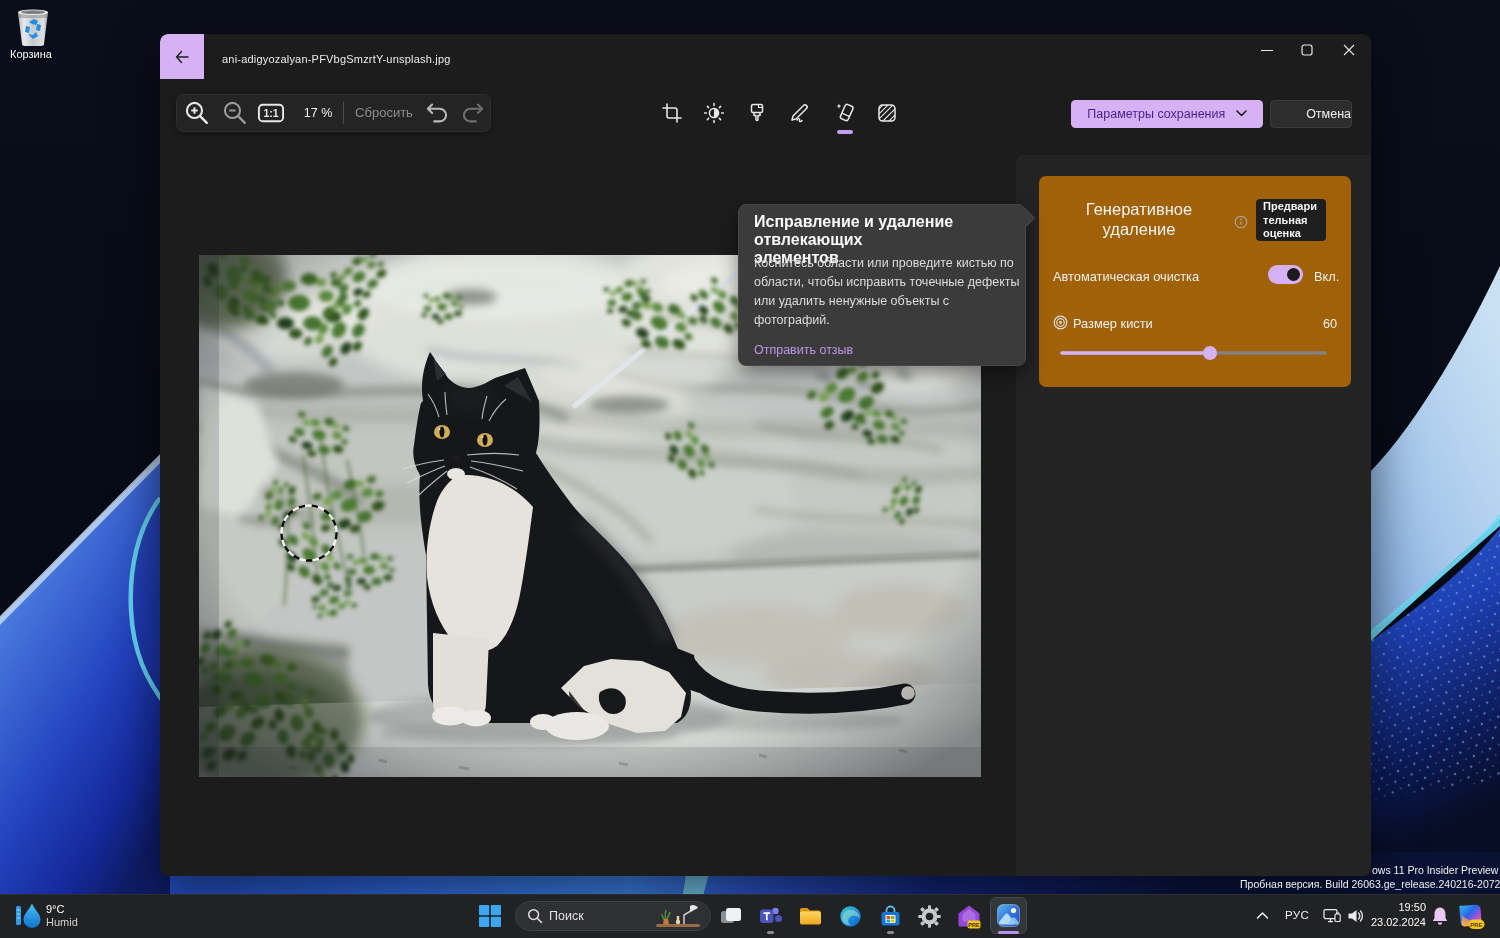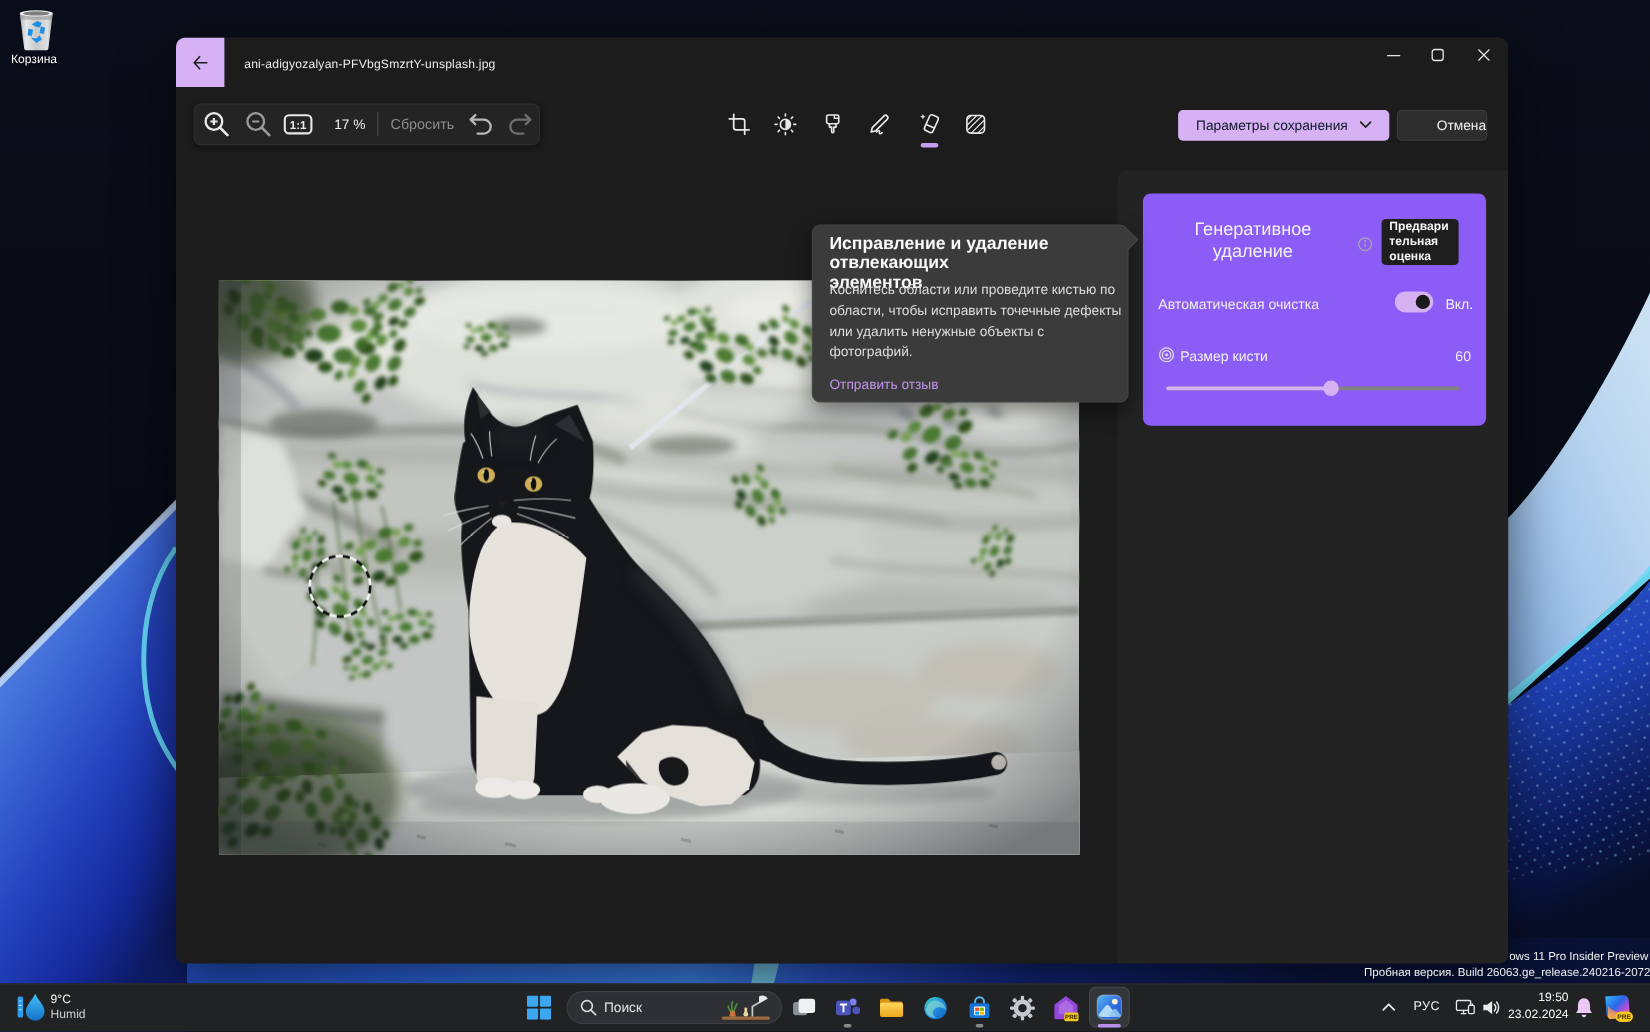--- a/index.html
+++ b/index.html
@@ -21,27 +21,27 @@
     background:#242425; border:1px solid #2e2e2f; border-radius:7px;
     box-shadow:0 2px 6px rgba(0,0,0,.35); }
   .tico { position:absolute; top:0; height:36px; display:flex; align-items:center; justify-content:center; }
   #pct { position:absolute; left:110px; top:0; width:62px; height:36px; line-height:36px; text-align:center;
     color:#f0f0f0; font-size:12.5px; }
   #vsep { position:absolute; left:166px; top:7px; width:1px; height:22px; background:#4a4a4a; }
   #reset { position:absolute; left:175px; top:0; width:64px; height:36px; line-height:36px; text-align:center;
     color:#8b8b8b; font-size:13px; }
   
   #savebtn { position:absolute; left:911px; top:66px; width:192px; height:28px; background:#d6b1f3;
-    border-radius:4.5px; color:#0f172a; font-size:12.5px; text-align:center; line-height:28px; }
+    border-radius:4.5px; color:#4c1d95; font-size:12.5px; text-align:center; line-height:28px; }
   #cancelbtn { position:absolute; left:1110px; top:66px; width:82px; height:28px; background:#2d2d2e;
     border:1px solid #3c3c3d; border-radius:4.5px; color:#f0f0f0; font-size:12.5px; text-align:right; line-height:26px; }
   
   #rpanel { position:absolute; left:856px; top:121px; width:355px; height:721px;
     background:#232324; border-radius:8px 0 0 0; }
-  #card { position:absolute; left:23px; top:21px; width:312px; height:211px; background:#8b5cf6; border-radius:7px; }
+  #card { position:absolute; left:23px; top:21px; width:312px; height:211px; background:#a16207; border-radius:7px; }
   #gtitle { position:absolute; left:3px; top:24px; width:194px; text-align:center; color:#f2f2f2;
     font-size:16.5px; line-height:19.5px; font-weight:400; }
   #badge { position:absolute; left:217px; top:23px; width:70px; height:42px; background:#1e1e1f; border-radius:4px;
     color:#f5f5f5; font-size:11px; font-weight:700; line-height:13.5px; padding:1px 0 0 7px; }
   #acleanlbl { position:absolute; left:14px; top:93px; font-size:12.8px; color:#f0f0f0; }
   #vkl { position:absolute; left:275px; top:93px; font-size:12.8px; color:#f0f0f0; }
   #toggle { position:absolute; left:229px; top:89px; width:35px; height:19px; background:#d6b1f3; border-radius:10px; }
   #toggle .knob { position:absolute; right:3px; top:3px; width:13px; height:13px; border-radius:50%; background:#1b1b1b; }
   #brushlbl { position:absolute; left:34px; top:140px; font-size:12.8px; color:#f0f0f0; }
   #b60 { position:absolute; left:284px; top:140px; font-size:12.8px; color:#f0f0f0; }

